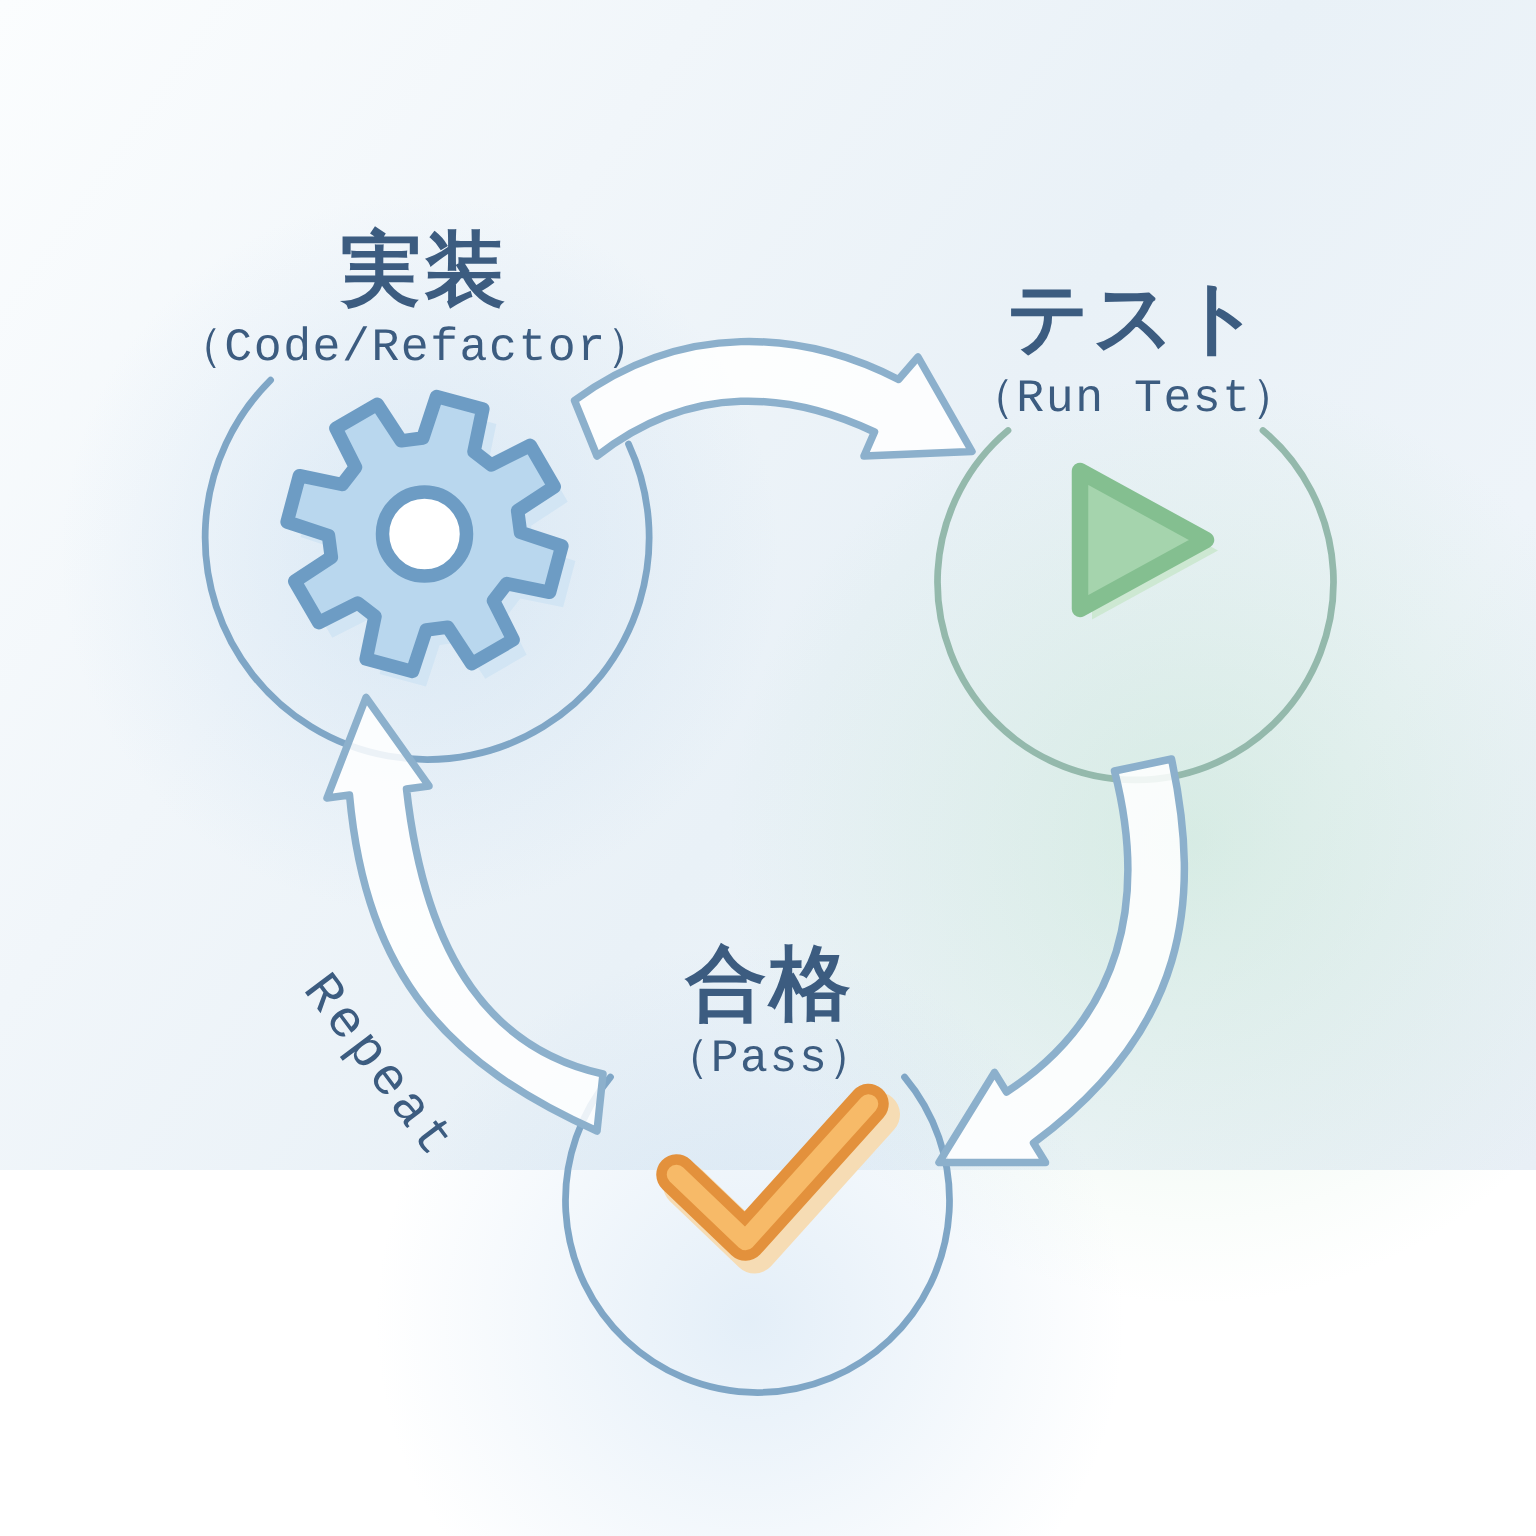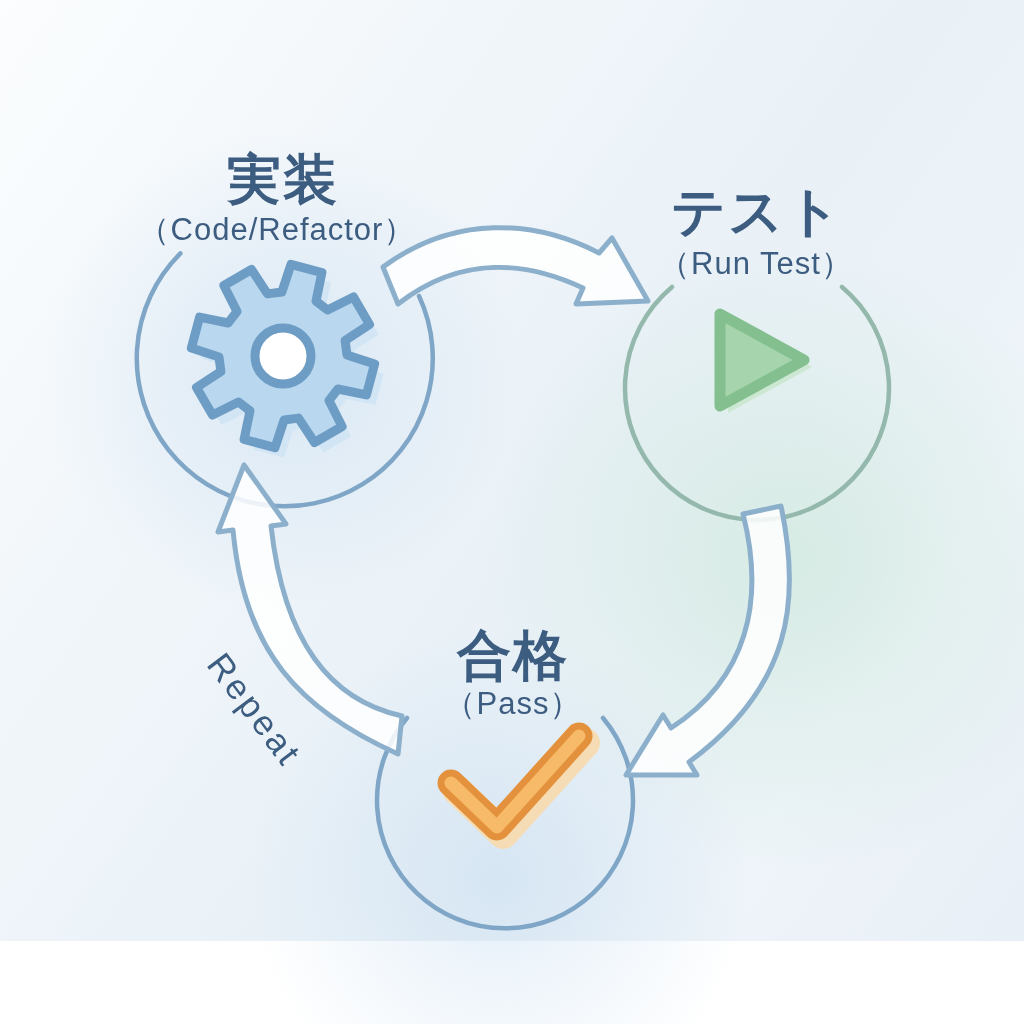--- a/index.html
+++ b/index.html
@@ -6,22 +6,23 @@
     margin: 0;
     padding: 0;
     width: 1024px;
     height: 1024px;
     overflow: hidden;
     font-family: "Liberation Sans", "DejaVu Sans", sans-serif;
   }
   .canvas {
     position: relative;
     width: 1024px;
-    height: 941px;
+    height: 780px;
     background: linear-gradient(125deg, #fbfdfe 0%, #f1f6fa 30%, #e9f1f7 55%, #eef4f9 80%, #e8eff6 100%);
+    font-family: Liberation Mono, monospace;
   }
   svg { display: block; }
   .node-title {
     font-size: 54px;
     font-weight: 600;
     letter-spacing: 2px;
   }
   .node-subtitle {
     font-size: 31px;
     font-weight: 400;

